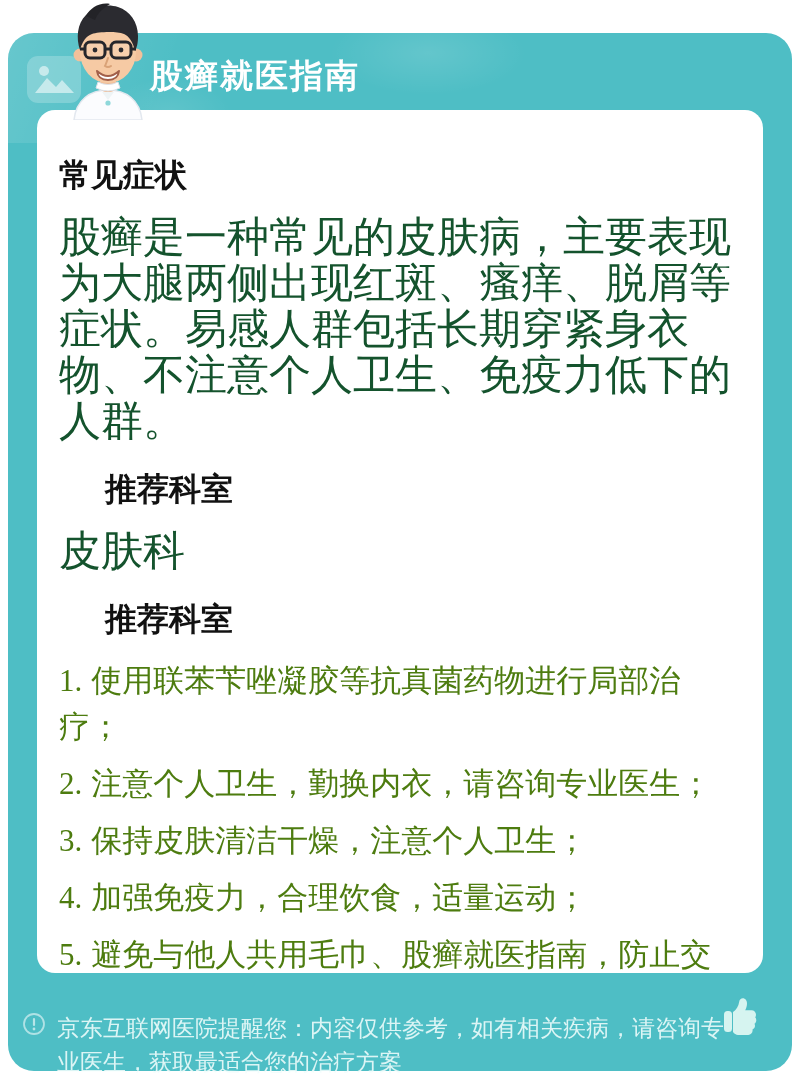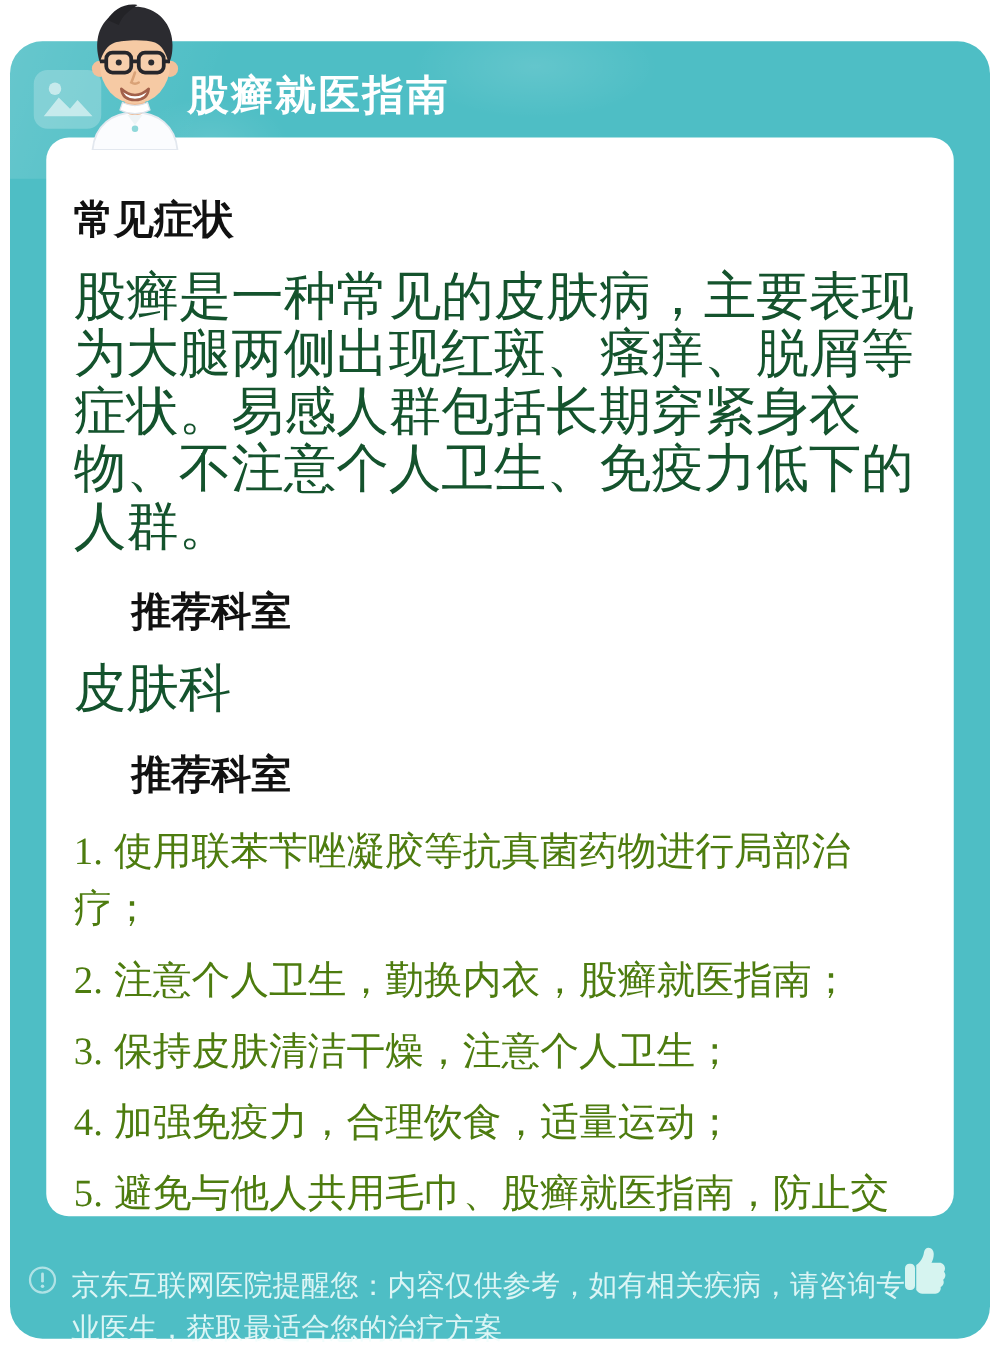--- a/index.html
+++ b/index.html
@@ -175,21 +175,21 @@
   <div class="content-card">
     <h2>常见症状</h2>
     <p class="body-text">股癣是一种常见的皮肤病，主要表现为大腿两侧出现红斑、瘙痒、脱屑等症状。易感人群包括长期穿紧身衣物、不注意个人卫生、免疫力低下的人群。</p>
 
     <h2 class="spaced">推荐科室</h2>
     <p class="body-text">皮肤科</p>
 
     <h2 class="spaced">推荐科室</h2>
 
     <p class="advice-item"><span class="num">1.</span><span>使用联苯苄唑凝胶等抗真菌药物进行局部治疗；</span></p>
-    <p class="advice-item"><span class="num">2.</span><span>注意个人卫生，勤换内衣，股癣就医指南；</span></p>
+    <p class="advice-item"><span class="num">2.</span><span>注意个人卫生，勤换内衣，请咨询专业医生；</span></p>
     <p class="advice-item"><span class="num">3.</span><span>保持皮肤清洁干燥，注意个人卫生；</span></p>
     <p class="advice-item"><span class="num">4.</span><span>加强免疫力，合理饮食，适量运动；</span></p>
     <p class="advice-item"><span class="num">5.</span><span>避免与他人共用毛巾、股癣就医指南，防止交叉感染。</span></p>
   </div>
 
   <div class="alert-icon">
     <svg width="24" height="24" viewBox="0 0 24 24">
       <circle cx="12" cy="12" r="10" fill="none" stroke="rgba(255,255,255,0.55)" stroke-width="1.8"></circle>
       <rect x="10.9" y="6" width="2.2" height="8" rx="1.1" fill="rgba(255,255,255,0.6)"></rect>
       <circle cx="12" cy="17" r="1.4" fill="rgba(255,255,255,0.6)"></circle>

